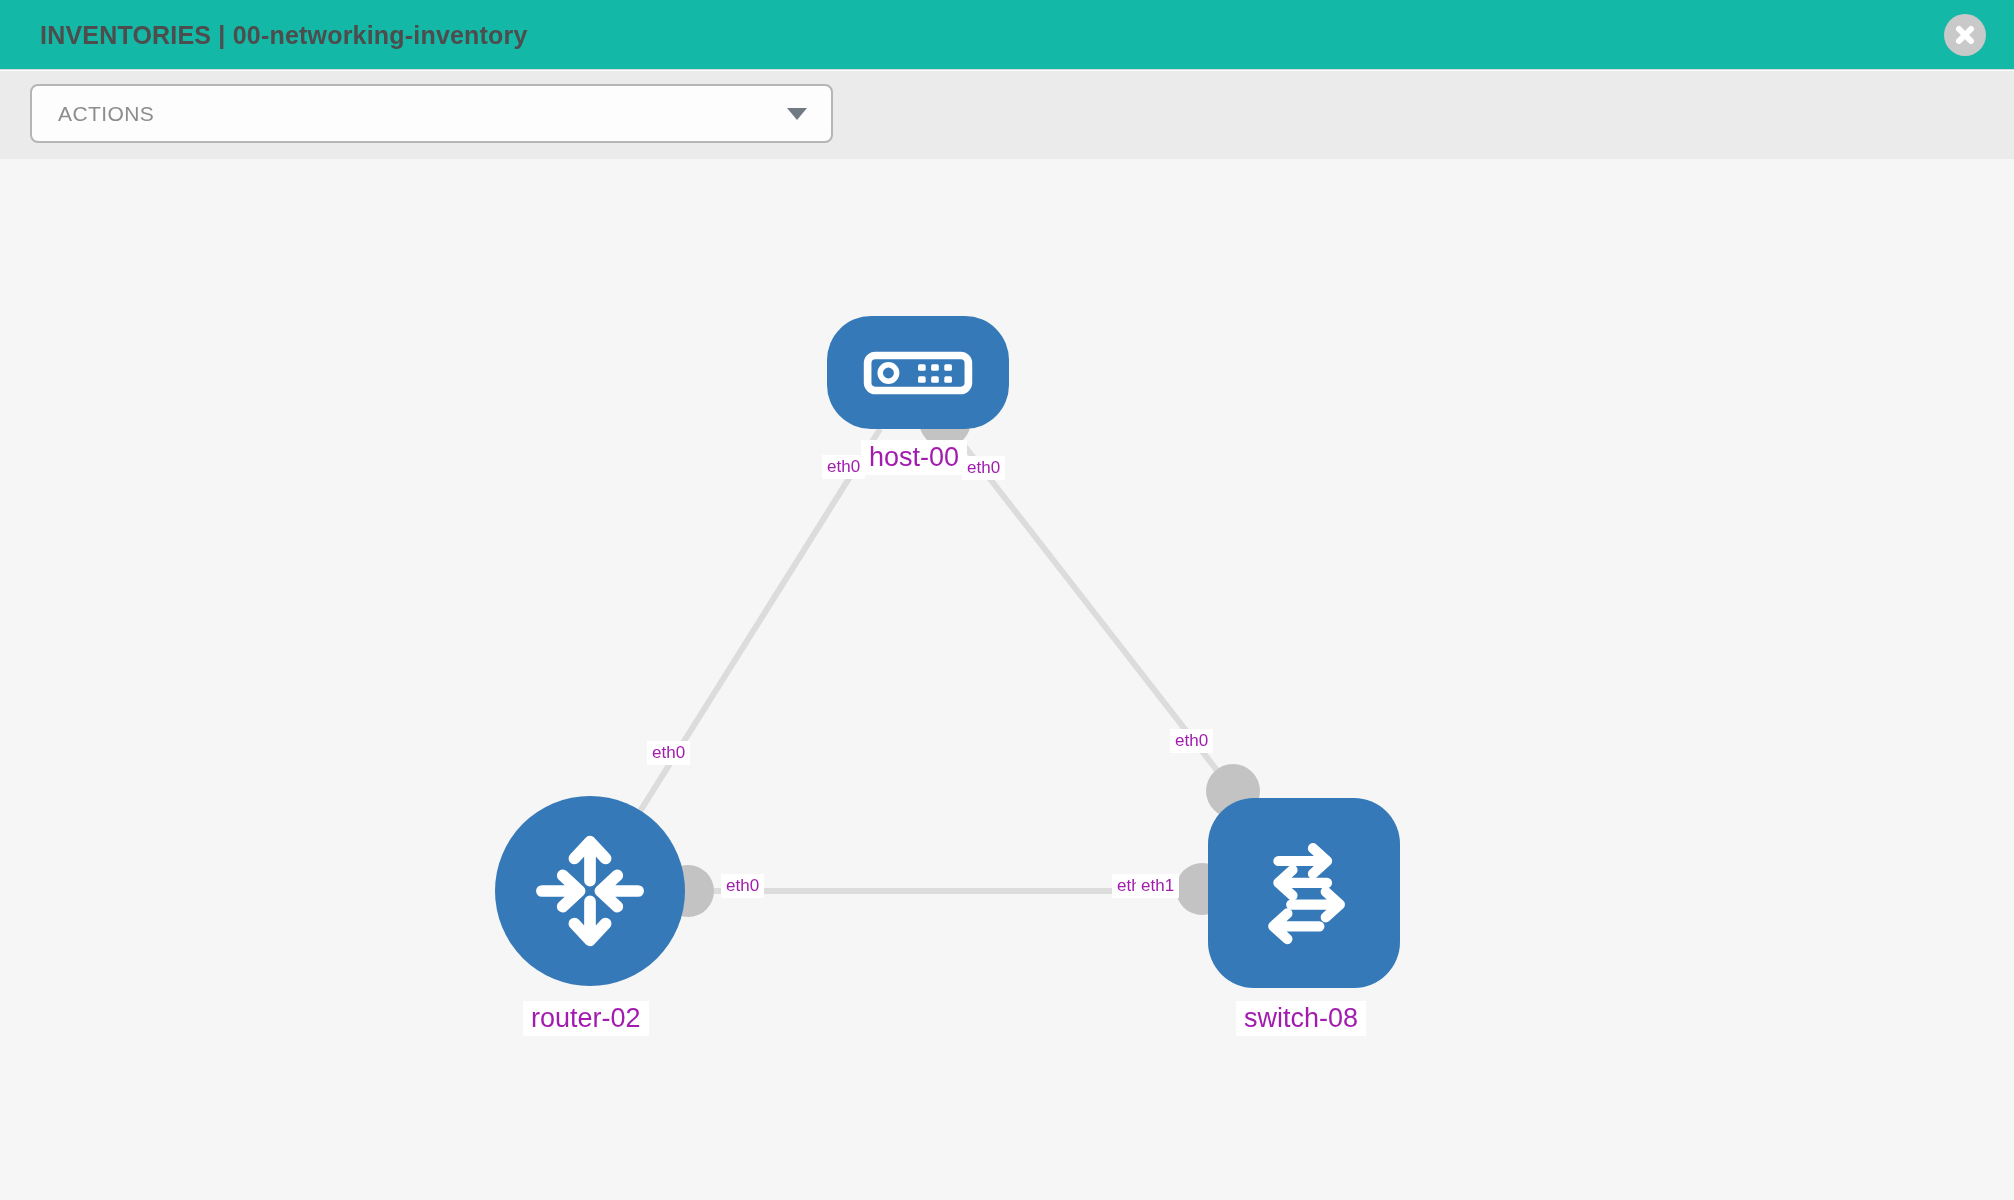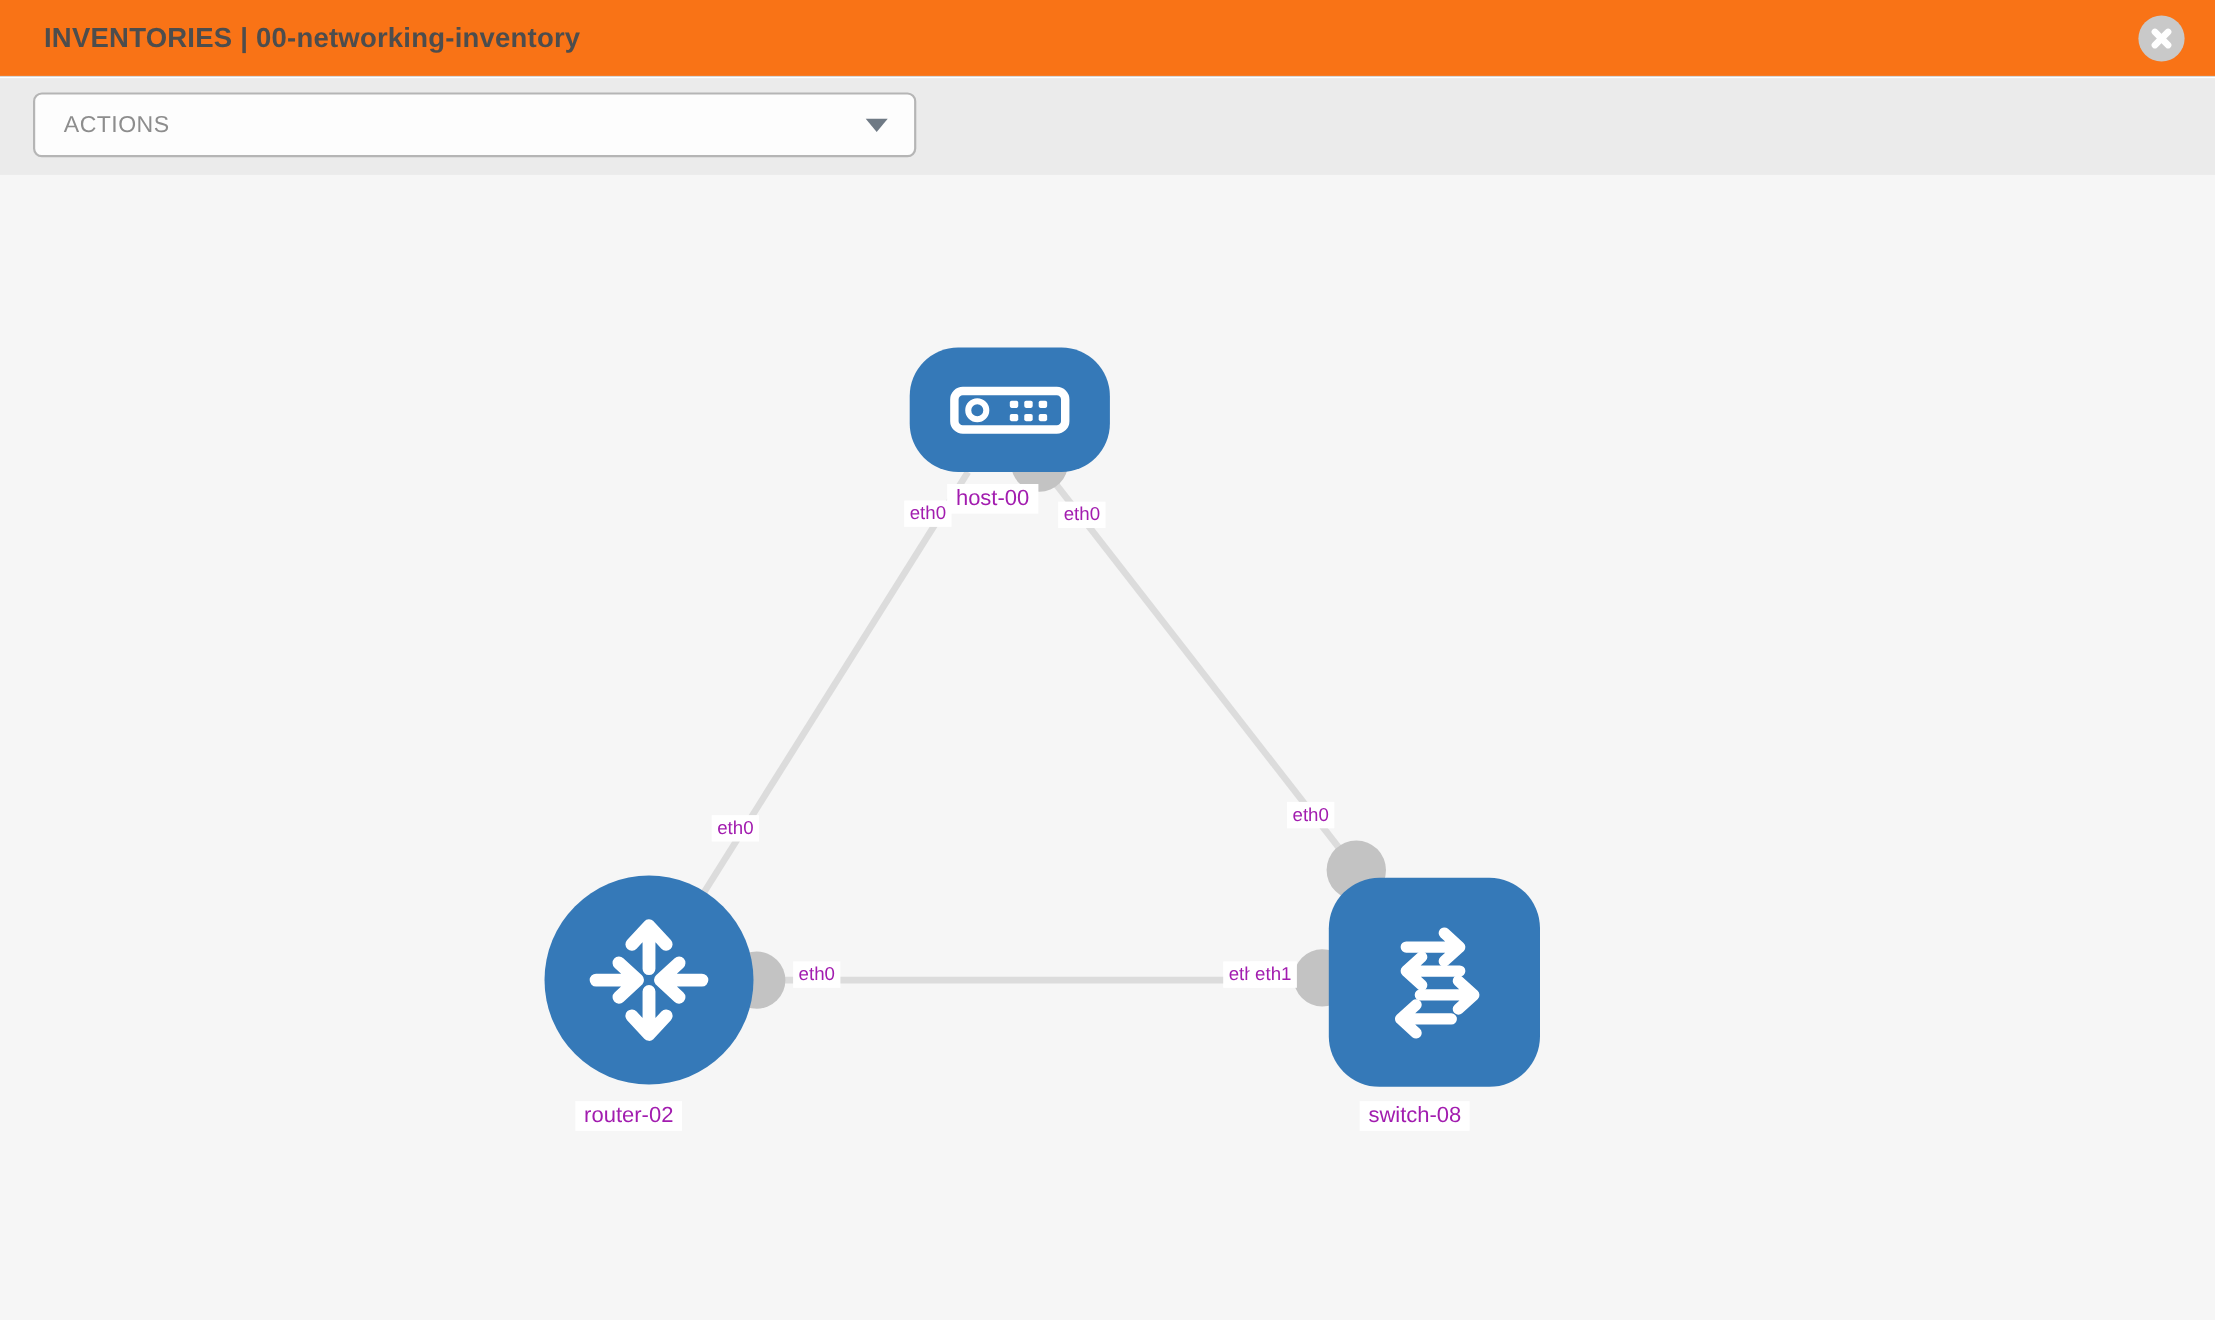--- a/index.html
+++ b/index.html
@@ -1,21 +1,21 @@
 <!DOCTYPE html>
 <html><head>
 <meta charset="utf-8">
 <style>
   * { margin:0; padding:0; box-sizing:border-box; }
   html,body { width:2014px; height:1200px; overflow:hidden;
     font-family:"Liberation Sans","DejaVu Sans",sans-serif; background:#ffffff; }
 
   
   .topbar { position:absolute; left:0; top:0; width:2014px; height:70px;
-    background:#f97316; border-bottom:1px solid #d8d8d8; }
+    background:#14b8a6; border-bottom:1px solid #d8d8d8; }
   .page-title { position:absolute; left:40px; top:50%; transform:translateY(-50%);
     font-size:25px; font-weight:700; color:#4d4d4d; letter-spacing:0.2px; }
   .close-btn { position:absolute; right:28px; top:14px; width:42px; height:42px;
     border-radius:50%; background:#c9c9c9; cursor:pointer;
     display:flex; align-items:center; justify-content:center; }
 
   
   .toolbar { position:absolute; left:0; top:71px; width:2014px; height:97px;
     background:#ebebeb; border-bottom:1px solid #d5d5d5; }
   .select-box { position:absolute; top:13px; height:59px; background:#fdfdfd;
@@ -39,21 +39,21 @@
   .links-svg { position:absolute; left:0; top:0; width:2014px; height:1041px; z-index:1; }
 
   .node { position:absolute; z-index:2; background:#3579b8; cursor:pointer;
     display:flex; align-items:center; justify-content:center; }
   .node-host   { left:827px; top:157px; width:182px; height:113px; border-radius:44px; }
   .node-router { left:495px; top:637px; width:190px; height:190px; border-radius:50%; }
   .node-switch { left:1208px; top:639px; width:192px; height:190px; border-radius:46px; }
 
   .chip { position:absolute; z-index:3; background:#ffffff; color:#a21caf;
     white-space:nowrap; line-height:1.15; }
-  .node-chip { font-size:20px; padding:2px 8px; }
+  .node-chip { font-size:27px; padding:2px 8px; }
   .if-chip { font-size:17px; padding:2px 5px; }
   .chip-host   { left:861px; top:281px; }
   .chip-router { left:523px; top:842px; }
   .chip-switch { left:1236px; top:842px; }
 
   .if-host-l   { left:822px; top:296px; }
   .if-host-r   { left:962px; top:297px; }
   .if-router-t { left:647px; top:582px; }
   .if-switch-t { left:1170px; top:570px; }
   .if-hlink-l  { left:721px; top:715px; }

